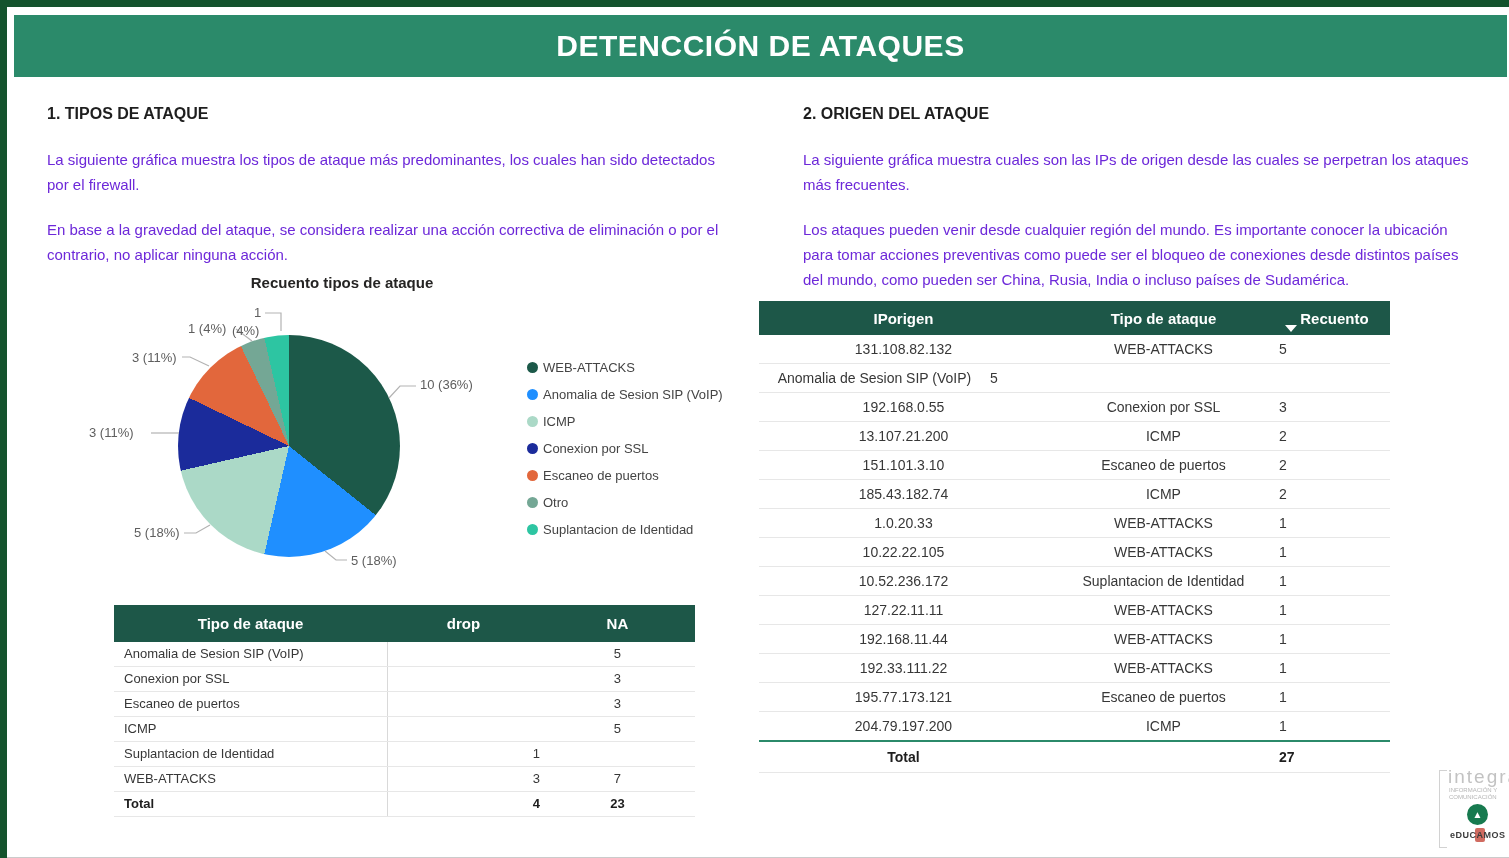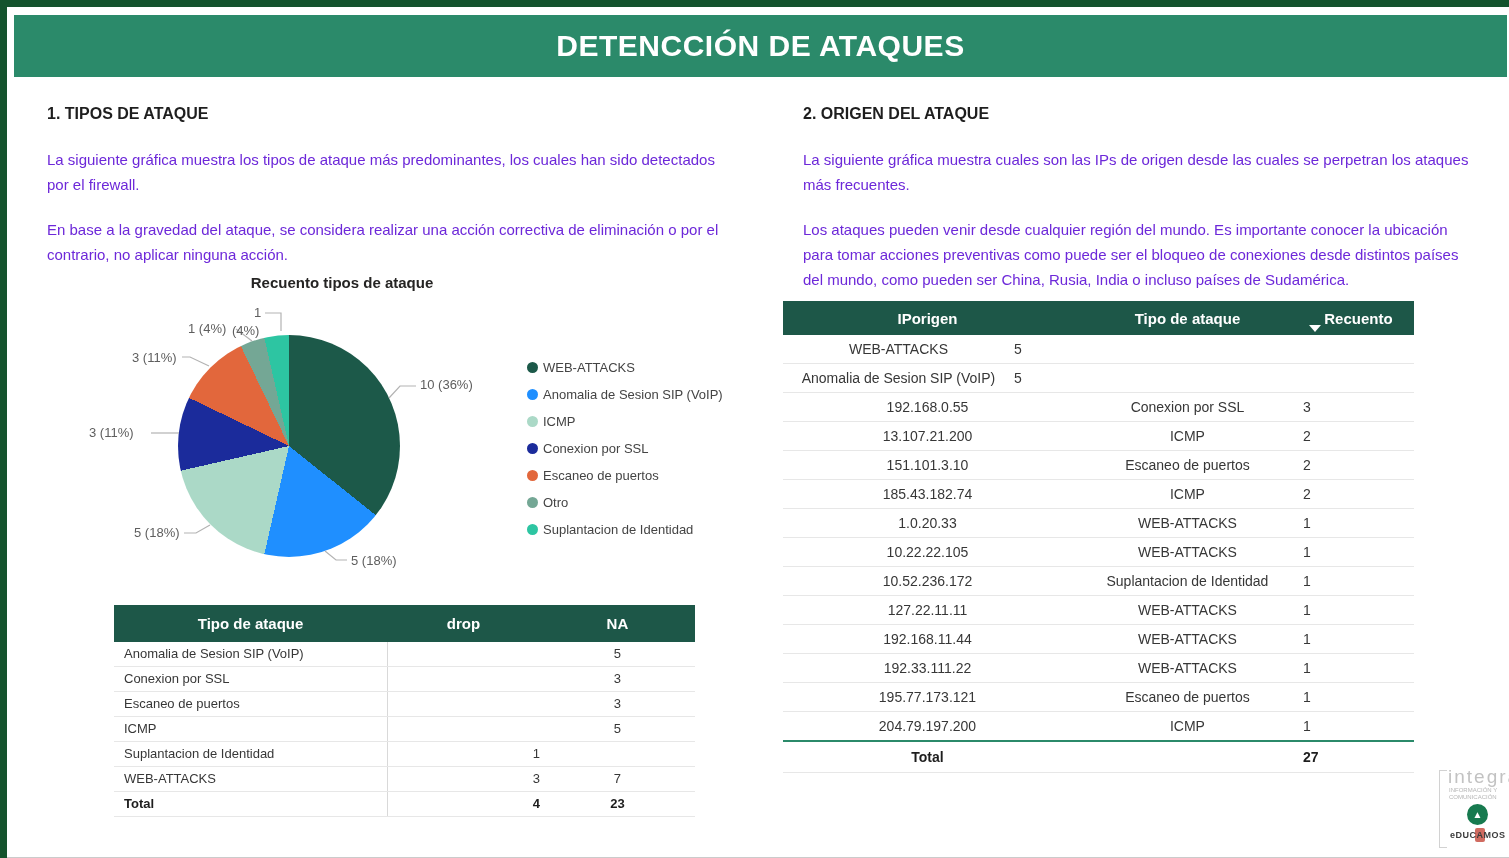--- a/index.html
+++ b/index.html
@@ -58,21 +58,21 @@
   
   .tbl-left{left:107px;top:598px;width:581px;color:#373737;}
   .tbl-left .tbl-head{height:37px;font-size:15px;}
   .tbl-left .c1{width:47%;}
   .tbl-left .c2{width:26.3%;text-align:right;}
   .tbl-left .c3{width:26.7%;text-align:center;}
   .tbl-left .tbl-row{height:24px;line-height:24px;}
   .tbl-left .tbl-row .c1{padding-left:10px;box-sizing:border-box;}
   .tbl-left .tbl-row .c2{border-left:1px solid #d9d9d9;box-sizing:border-box;}
   
-  .tbl-right{left:776px;top:294px;width:631px;font-size:14px;color:#373737;}
+  .tbl-right{left:752px;top:294px;width:631px;font-size:14px;color:#373737;}
   .tbl-right .tbl-head{height:34px;font-size:15px;}
   .tbl-right .c1{width:45.8%;text-align:center;}
   .tbl-right .c2{width:36.6%;text-align:center;}
   .tbl-right .c3{width:17.6%;}
   .tbl-right .tbl-row{height:28px;line-height:28px;}
   .tbl-right .tbl-body .tbl-row:last-child{border-bottom:none;}
   .tbl-right .total{border-top:2px solid #2b8a6a;height:30px;line-height:30px;}
   .sort-arrow{
     position:absolute;left:6px;bottom:3px;width:0;height:0;
     border-left:6px solid transparent;border-right:6px solid transparent;
@@ -233,20 +233,21 @@
       <div class="c1">IPorigen</div>
       <div class="c2">Tipo de ataque</div>
       <div class="c3">
         <span>Recuento</span>
         <span class="sort-arrow"></span>
       </div>
     </div>
     <div class="tbl-body">
 
         <div class="tbl-row">
+          <div class="c1">131.108.82.132</div>
           <div class="c2">WEB-ATTACKS</div>
           <div class="c3">5</div>
         </div>
 
         <div class="tbl-row">
           <div class="c2">Anomalia de Sesion SIP (VoIP)</div>
           <div class="c3">5</div>
         </div>
 
         <div class="tbl-row">

